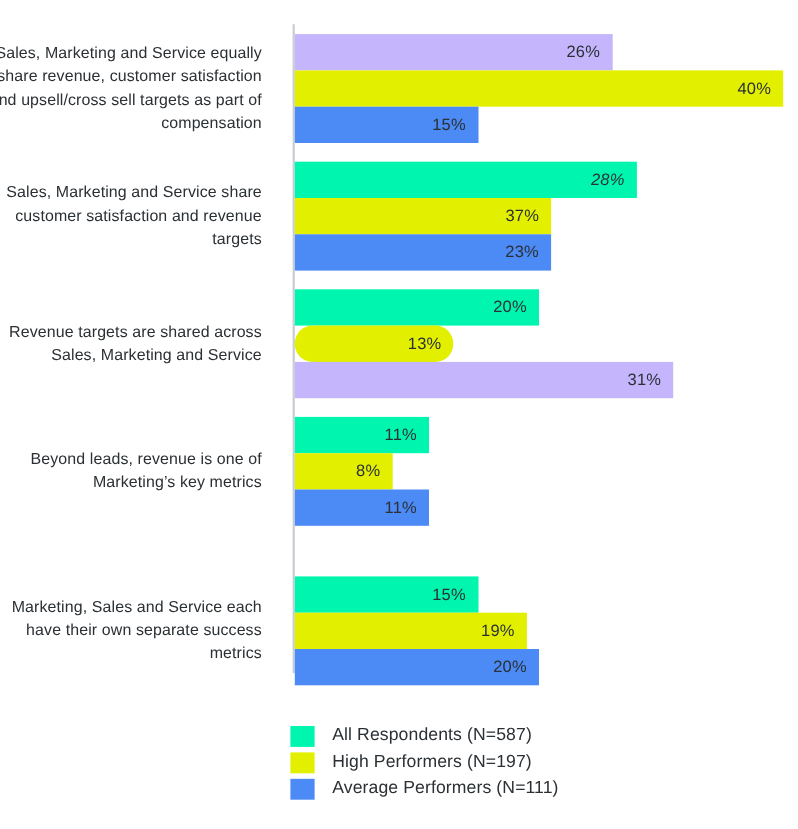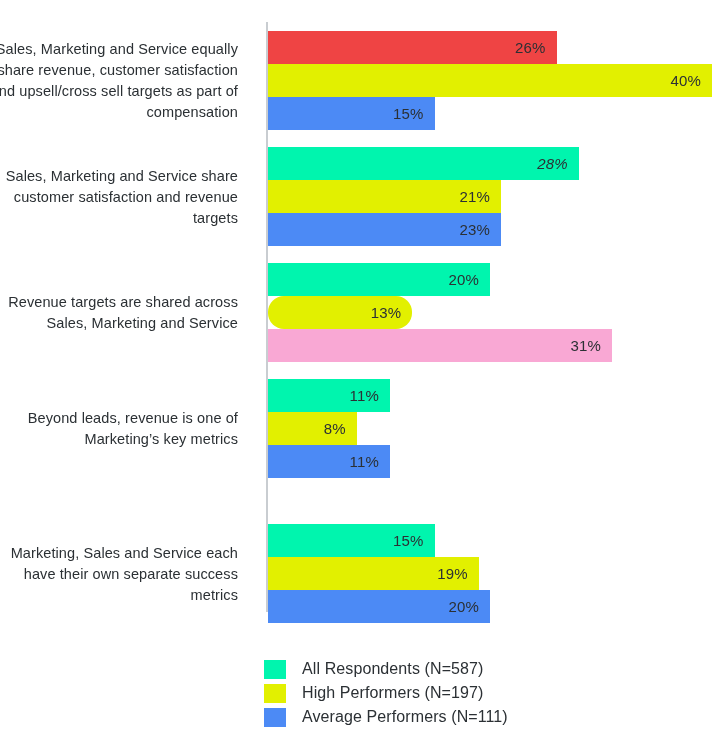--- a/index.html
+++ b/index.html
@@ -120,21 +120,21 @@
 
 <div class="chart-root">
 
   <div class="plot">
     <div class="axis-line"></div>
     <div id="groups-container">
         <div class="cat-group" style="top: 31px; height: 99px;">
           <div class="cat-label" style="top: 50%; transform: translateY(-50%);">Sales, Marketing and Service equally share revenue, customer satisfaction and upsell/cross sell targets as part of compensation</div>
           <div class="bars">
             <div class="bar-row">
-              <div class="bar" style="width: 288.6px; background: #ef4444;">
+              <div class="bar" style="width: 288.6px; background: #c4b5fd;">
                 <span class="bar-value">26%</span>
               </div>
             </div>
             <div class="bar-row">
               <div class="bar" style="width: 444px; background: rgb(226, 240, 0);">
                 <span class="bar-value">40%</span>
               </div>
             </div>
             <div class="bar-row">
               <div class="bar" style="width: 166.5px; background: rgb(76, 138, 245);">
@@ -146,21 +146,21 @@
         <div class="cat-group" style="top: 147px; height: 99px;">
           <div class="cat-label" style="top: 50%; transform: translateY(-50%);">Sales, Marketing and Service share customer satisfaction and revenue targets</div>
           <div class="bars">
             <div class="bar-row">
               <div class="bar" style="width: 310.8px; background: rgb(0, 245, 174); font-style: italic;">
                 <span class="bar-value">28%</span>
               </div>
             </div>
             <div class="bar-row">
               <div class="bar" style="width: 233.1px; background: rgb(226, 240, 0);">
-                <span class="bar-value">21%</span>
+                <span class="bar-value">37%</span>
               </div>
             </div>
             <div class="bar-row">
               <div class="bar" style="width: 233px; background: rgb(76, 138, 245);">
                 <span class="bar-value">23%</span>
               </div>
             </div>
           </div>
         </div>
         <div class="cat-group" style="top: 263px; height: 99px;">
@@ -170,21 +170,21 @@
               <div class="bar" style="width: 222px; background: rgb(0, 245, 174);">
                 <span class="bar-value">20%</span>
               </div>
             </div>
             <div class="bar-row">
               <div class="bar" style="width: 144.3px; background: rgb(226, 240, 0); border-radius: 16px;">
                 <span class="bar-value">13%</span>
               </div>
             </div>
             <div class="bar-row">
-              <div class="bar" style="width: 344.1px; background: #f9a8d4;">
+              <div class="bar" style="width: 344.1px; background: #c4b5fd;">
                 <span class="bar-value">31%</span>
               </div>
             </div>
           </div>
         </div>
         <div class="cat-group" style="top: 379px; height: 99px;">
           <div class="cat-label" style="top: 50%; transform: translateY(-50%);">Beyond leads, revenue is one of Marketing’s key metrics</div>
           <div class="bars">
             <div class="bar-row">
               <div class="bar" style="width: 122.1px; background: rgb(0, 245, 174);">

